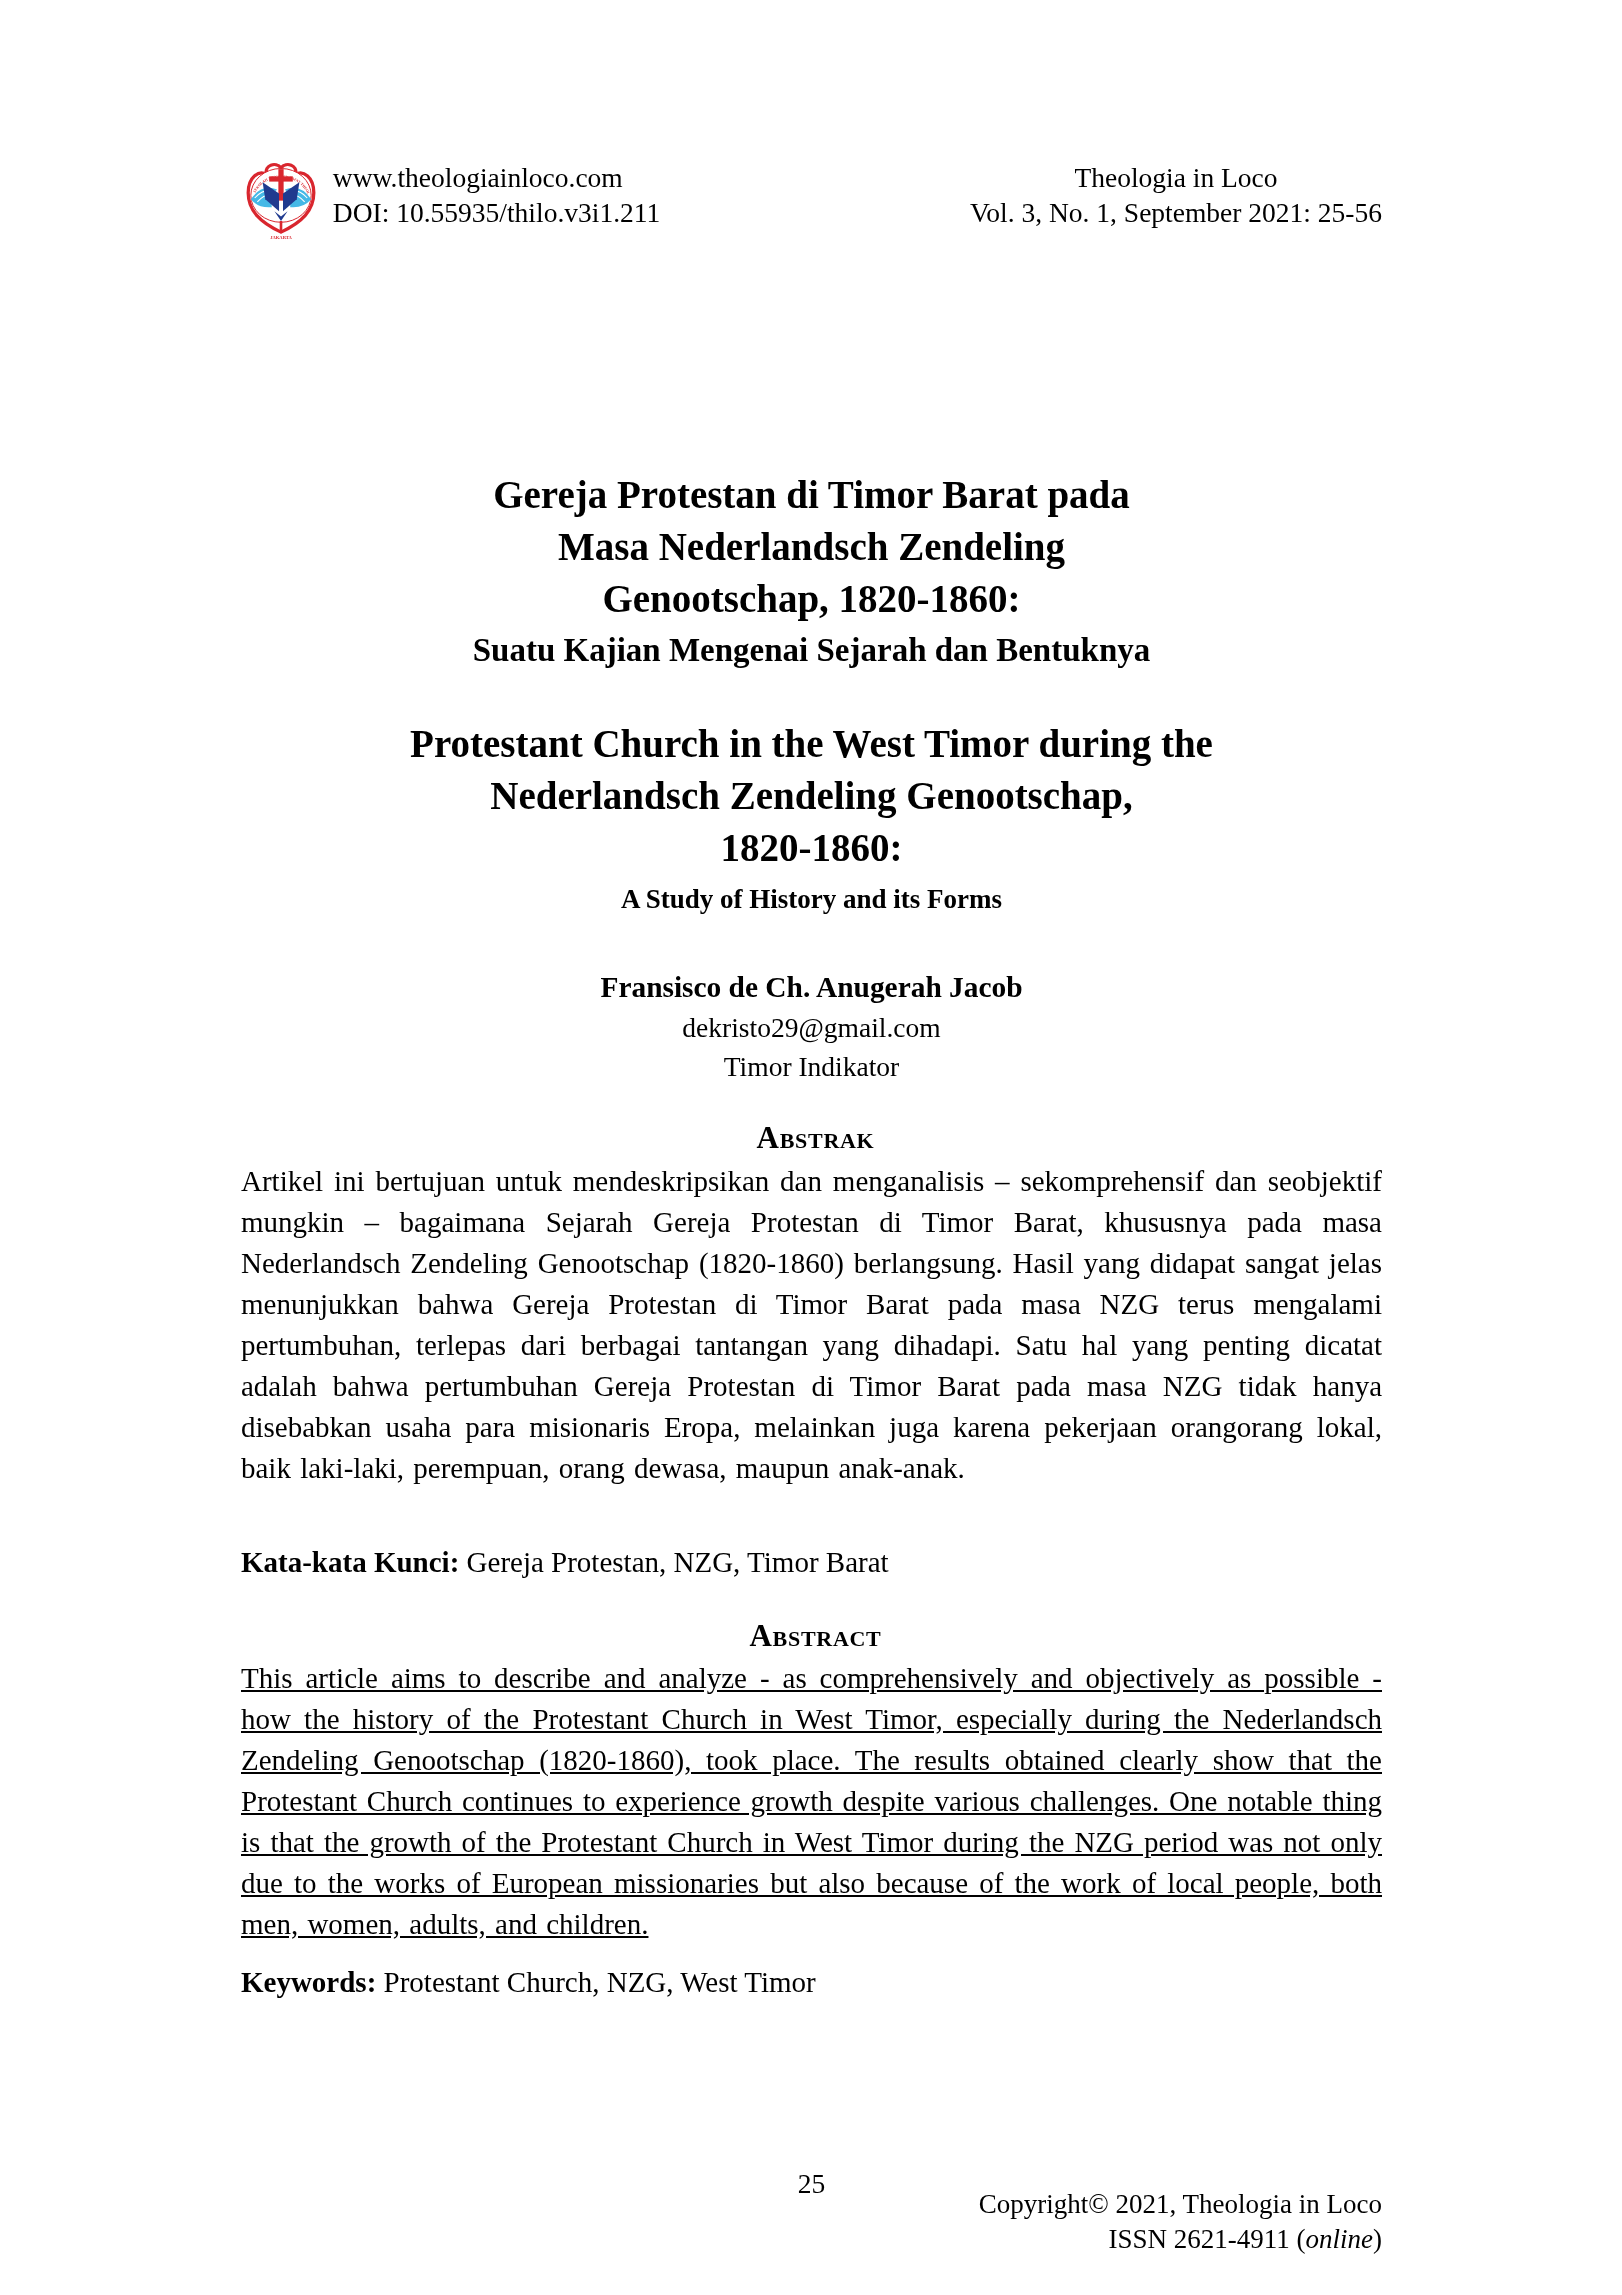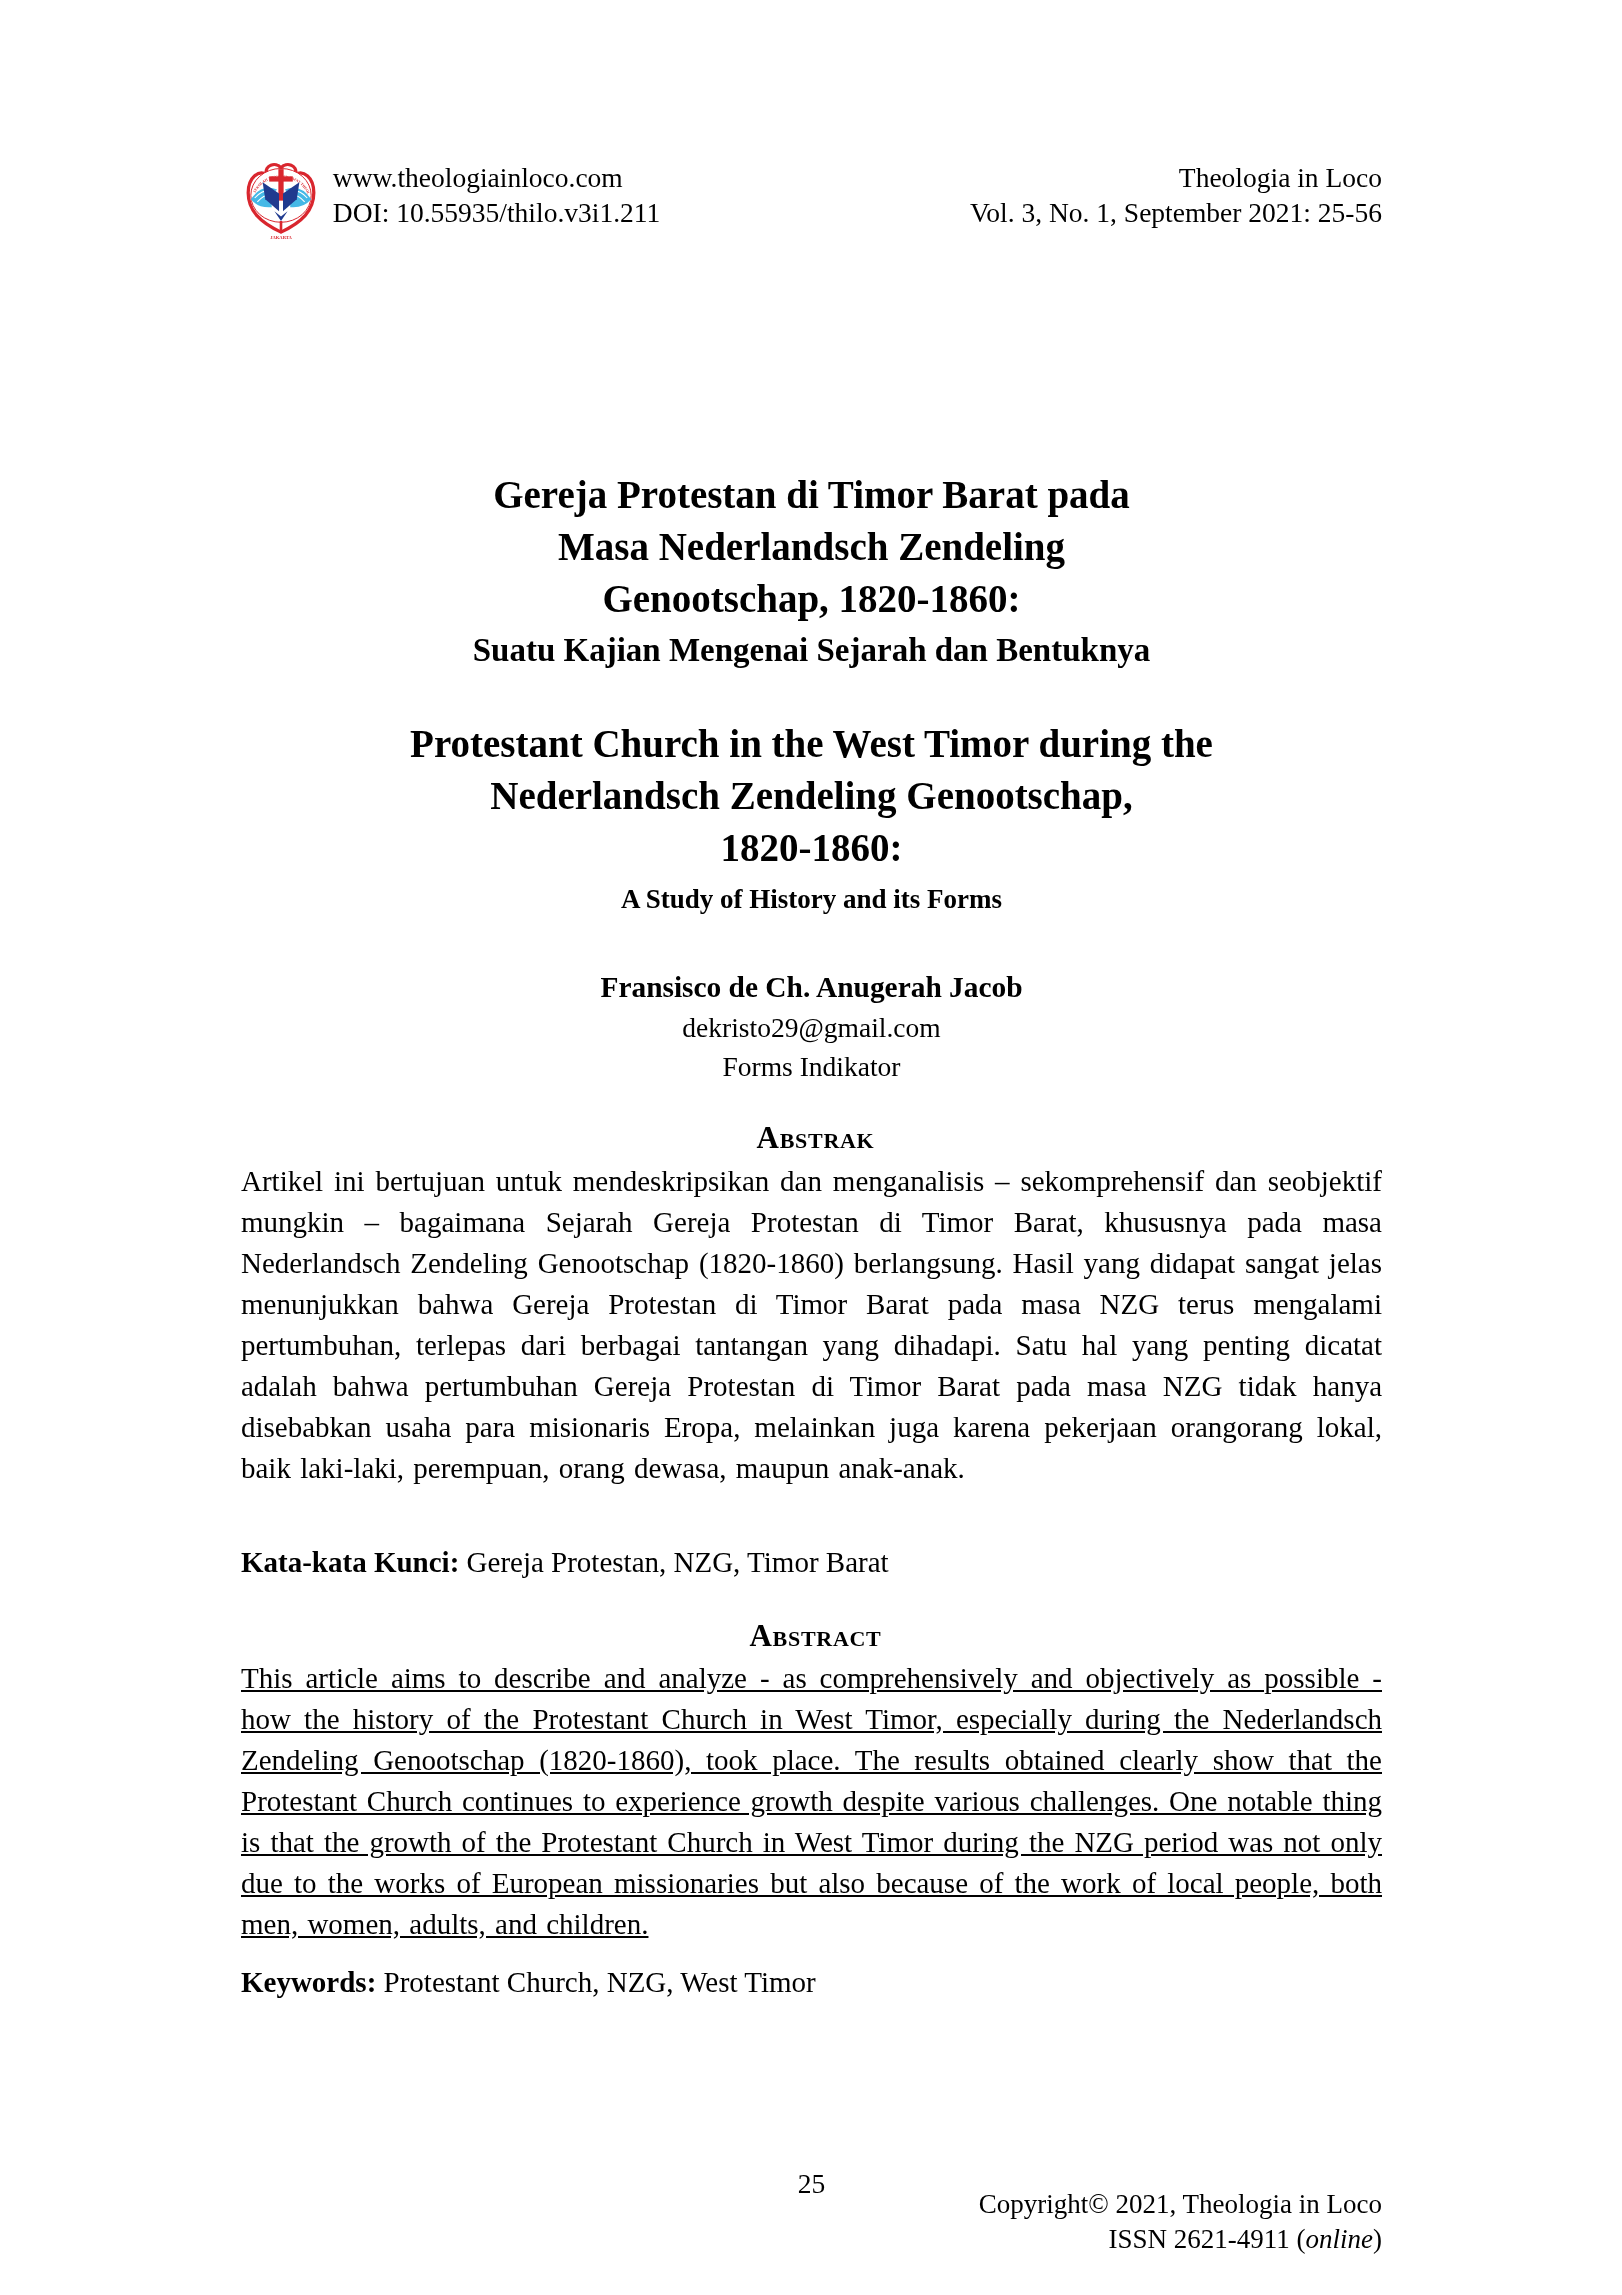--- a/index.html
+++ b/index.html
@@ -25,21 +25,21 @@
   .logo-box svg { width: 100%; height: 100%; display: block; }
   .header-left {
     margin-left: 11.8px;
     font-size: 27.5px;
     line-height: 35px;
     padding-top: 3.9px;
     white-space: nowrap;
   }
   .header-right {
     margin-left: auto;
-    text-align: right;
+    text-align: center;
     font-size: 27.5px;
     line-height: 35px;
     padding-top: 3.9px;
     white-space: nowrap;
   }
   
   .title-id {
     position: absolute;
     top: 469px; left: 241px; right: 241px;
     text-align: center;
@@ -174,21 +174,21 @@
   <div class="title-en">
     <div class="t-line">Protestant Church in the West Timor during the</div>
     <div class="t-line">Nederlandsch Zendeling Genootschap,</div>
     <div class="t-line">1820-1860:</div>
     <div class="t-sub">A Study of History and its Forms</div>
   </div>
 
   <div class="author">
     <div class="a-name">Fransisco de Ch. Anugerah Jacob</div>
     <div class="a-email">dekristo29@gmail.com</div>
-    <div class="a-affil">Forms Indikator</div>
+    <div class="a-affil">Timor Indikator</div>
   </div>
 
   <div class="sec-heading h-abstrak">Abstrak</div>
   <div class="body-par p-abstrak">Artikel ini  bertujuan  untuk mendeskripsikan dan menganalisis – sekomprehensif dan seobjektif mungkin  –  bagaimana  Sejarah  Gereja  Protestan  di Timor  Barat, khususnya pada  masa  Nederlandsch  Zendeling  Genootschap  (1820-1860) berlangsung.  Hasil yang didapat  sangat  jelas  menunjukkan  bahwa  Gereja Protestan di Timor  Barat  pada  masa NZG terus mengalami  pertumbuhan,  terlepas dari berbagai tantangan  yang  dihadapi. Satu  hal  yang  penting  dicatat  adalah bahwa  pertumbuhan  Gereja  Protestan  di Timor  Barat  pada  masa  NZG tidak  hanya disebabkan  usaha  para  misionaris  Eropa, melainkan  juga  karena  pekerjaan  orangorang lokal, baik laki-laki, perempuan, orang dewasa, maupun anak-anak.</div>
   <div class="kw-line kw-id">
     <b>Kata-kata Kunci:</b><span> Gereja Protestan, NZG, Timor Barat</span>
   </div>
 
   <div class="sec-heading h-abstract">Abstract</div>
   <div class="body-par p-abstract">This  article aims  to describe  and analyze - as comprehensively and objectively as possible - how the history  of the Protestant  Church in West Timor, especially during the Nederlandsch Zendeling  Genootschap  (1820-1860),  took place.  The results obtained clearly show that the Protestant  Church continues to experience growth despite various challenges.  One notable  thing is that  the growth  of the Protestant Church in West Timor during  the NZG period  was not only due to the works of European missionaries  but  also because  of the work  of local people,  both men, women, adults, and children.</div>

